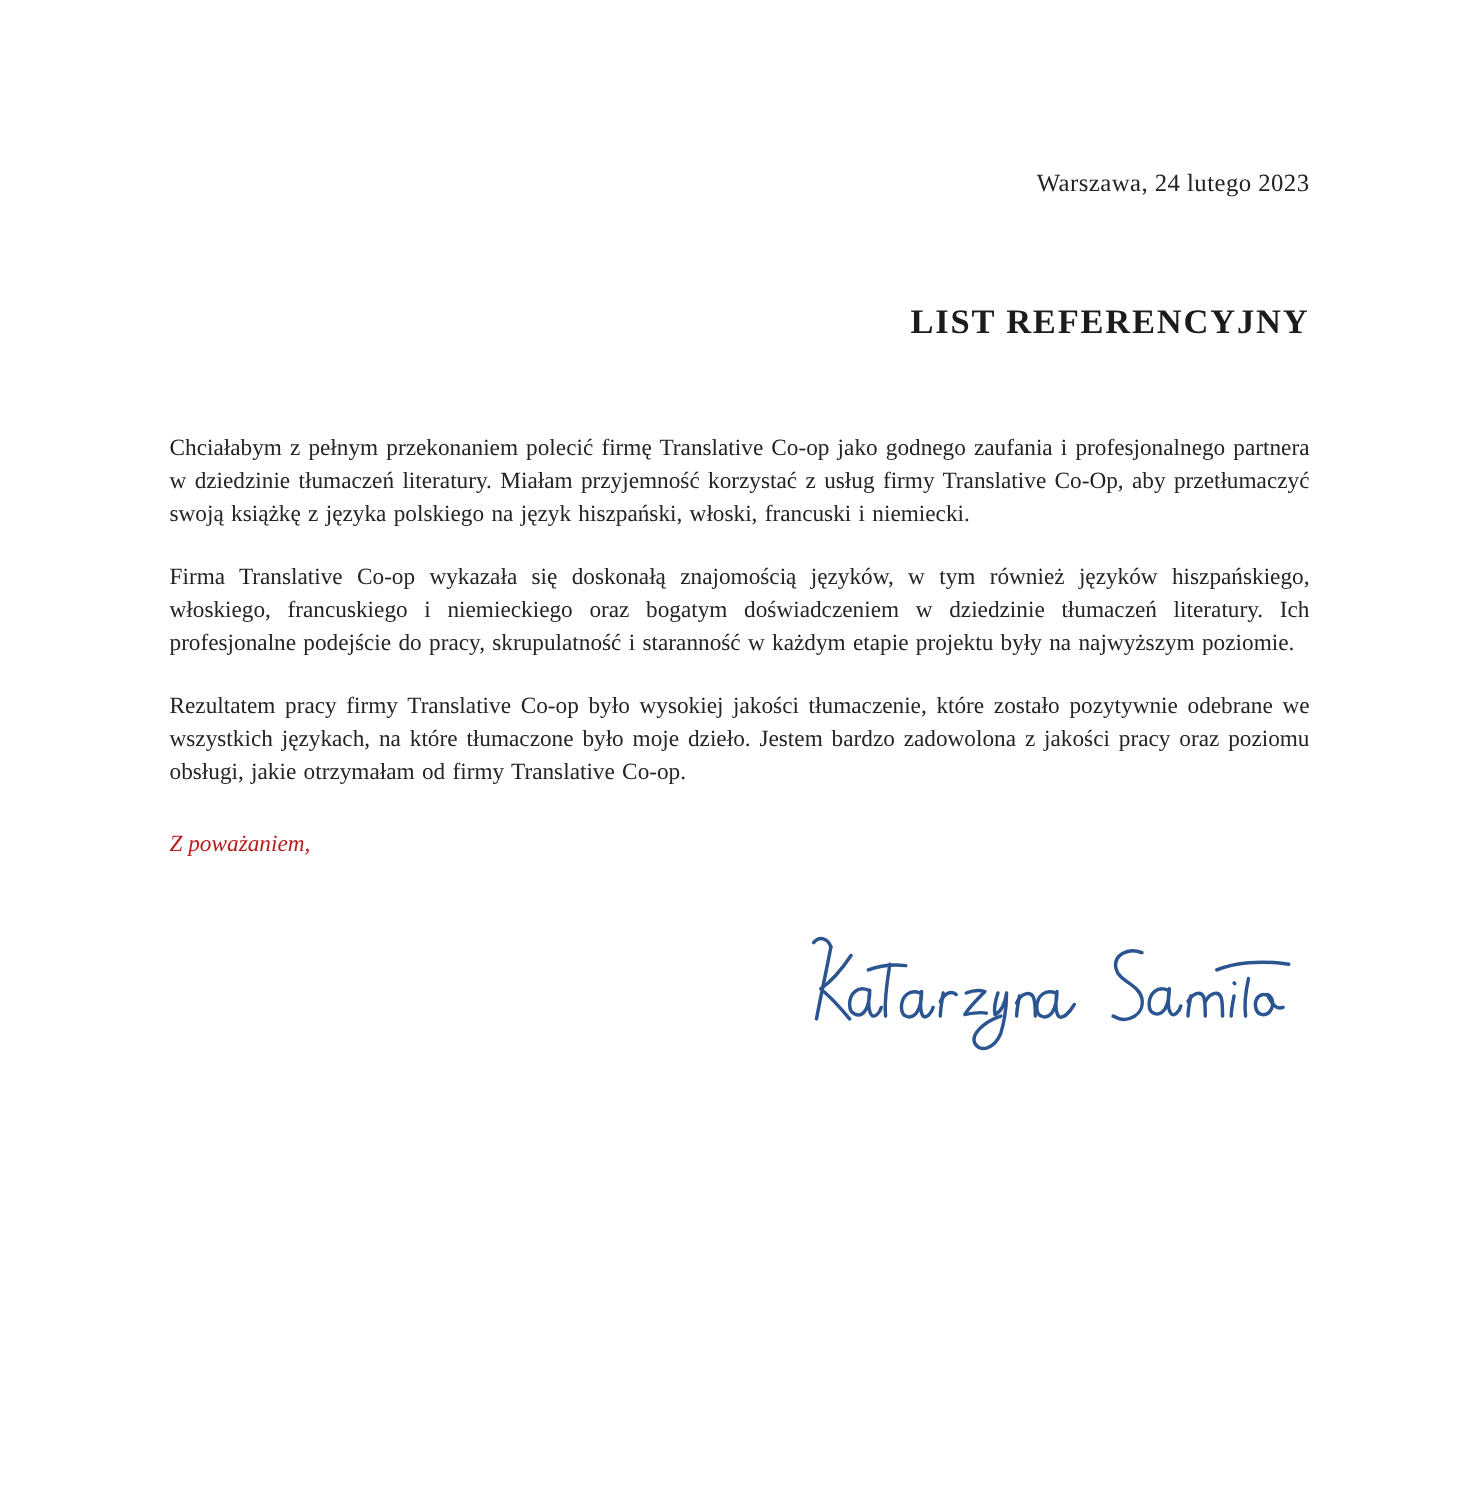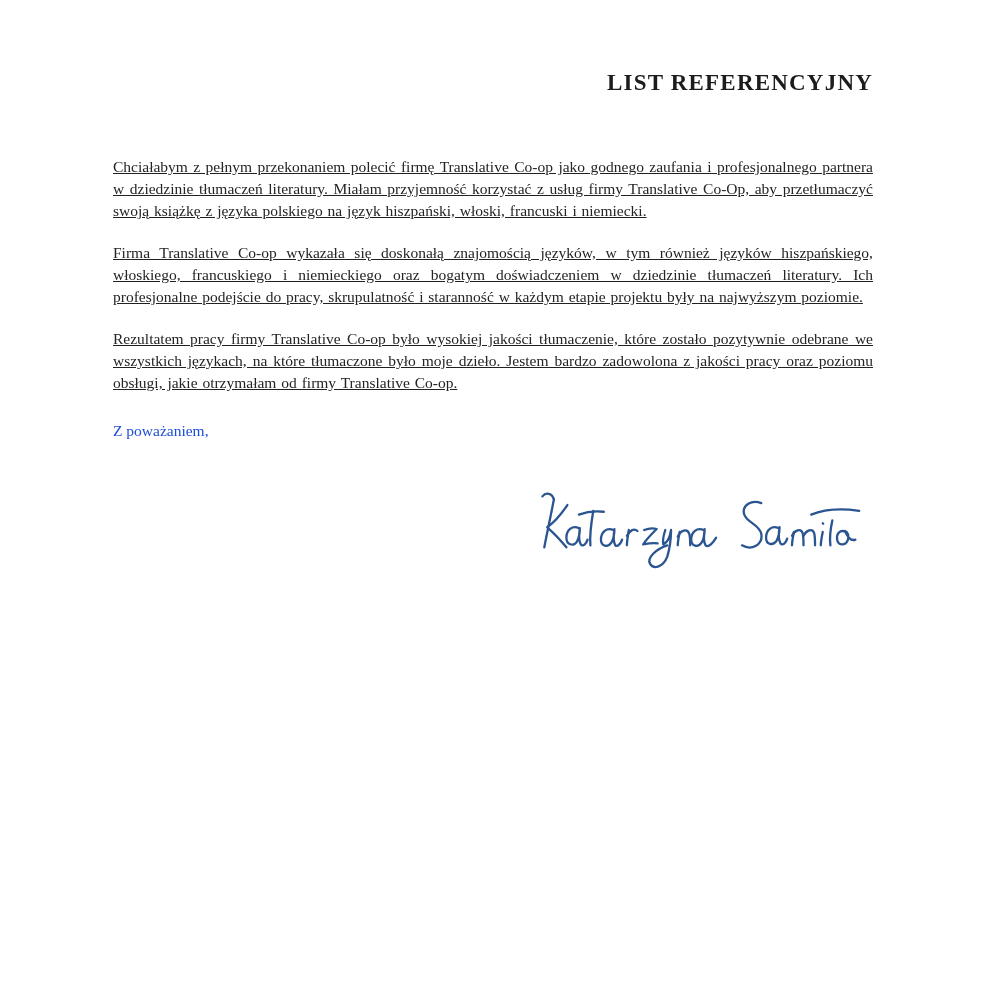--- a/index.html
+++ b/index.html
@@ -28,34 +28,34 @@
   .letter-title {
     margin-top: 70px;
     text-align: right;
     font-size: 23px;
     font-weight: bold;
     letter-spacing: 1.2px;
     color: #1c1c1c;
   }
   .letter-body {
     margin-top: 60px;
-    text-decoration: underline;
   }
   .letter-body p {
     margin: 0 0 20px 0;
     font-size: 15.5px;
     line-height: 22px;
     text-align: justify;
     color: #242424;
     word-spacing: 1px;
   }
   .closing {
     margin-top: 28px;
     font-size: 15.5px;
-    color: #1d4ed8;
+    color: #b91c1c;
+    font-style: italic;
   }
   .signature-wrap {
     margin-top: 42px;
     display: flex;
     justify-content: flex-end;
   }
   .signature-svg {
     width: 354px;
     height: 96px;
     display: block;
@@ -65,20 +65,21 @@
     stroke-width: 2.4;
     stroke-linecap: round;
     stroke-linejoin: round;
   }
 </style>
 </head>
 <body>
 
 <div class="page">
 
+  <div class="date-line">Warszawa, 24 lutego 2023</div>
 
   <h1 class="letter-title">LIST REFERENCYJNY</h1>
 
   <div class="letter-body">
     <p>Chciałabym z pełnym przekonaniem polecić firmę Translative Co-op jako godnego zaufania i profesjonalnego partnera w dziedzinie tłumaczeń literatury. Miałam przyjemność korzystać z usług firmy Translative Co-Op, aby przetłumaczyć swoją książkę z języka polskiego na język hiszpański, włoski, francuski i niemiecki.</p>
     <p>Firma Translative Co-op wykazała się doskonałą znajomością języków, w tym również języków hiszpańskiego, włoskiego, francuskiego i niemieckiego oraz bogatym doświadczeniem w dziedzinie tłumaczeń literatury. Ich profesjonalne podejście do pracy, skrupulatność i staranność w każdym etapie projektu były na najwyższym poziomie.</p>
     <p>Rezultatem pracy firmy Translative Co-op było wysokiej jakości tłumaczenie, które zostało pozytywnie odebrane we wszystkich językach, na które tłumaczone było moje dzieło. Jestem bardzo zadowolona z jakości pracy oraz poziomu obsługi, jakie otrzymałam od firmy Translative Co-op.</p>
   </div>
 
   <div class="closing">Z poważaniem,</div>

